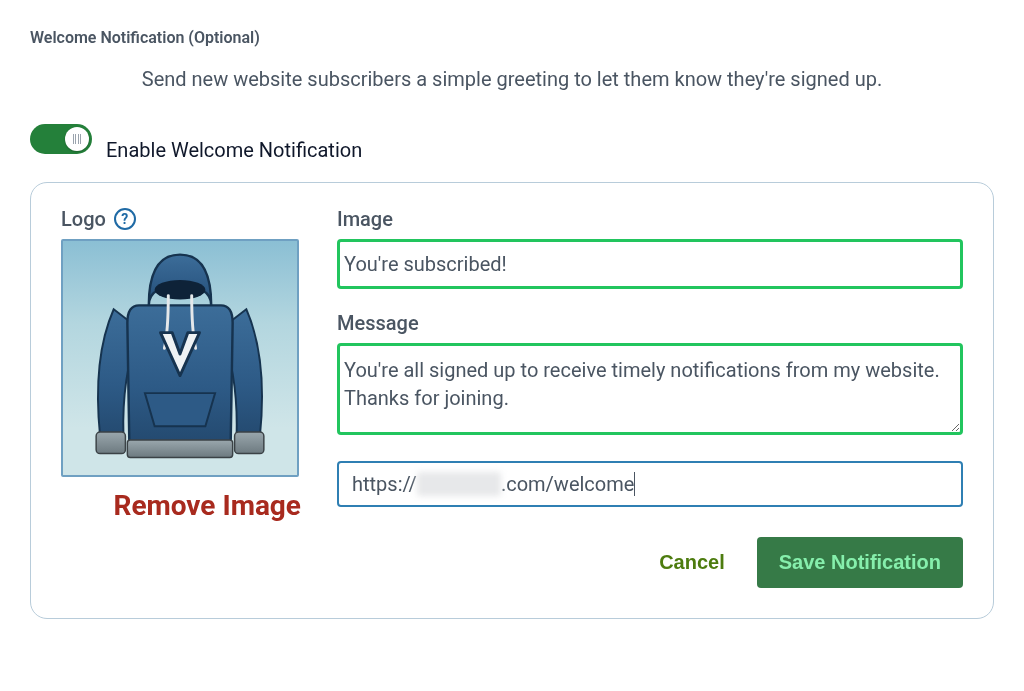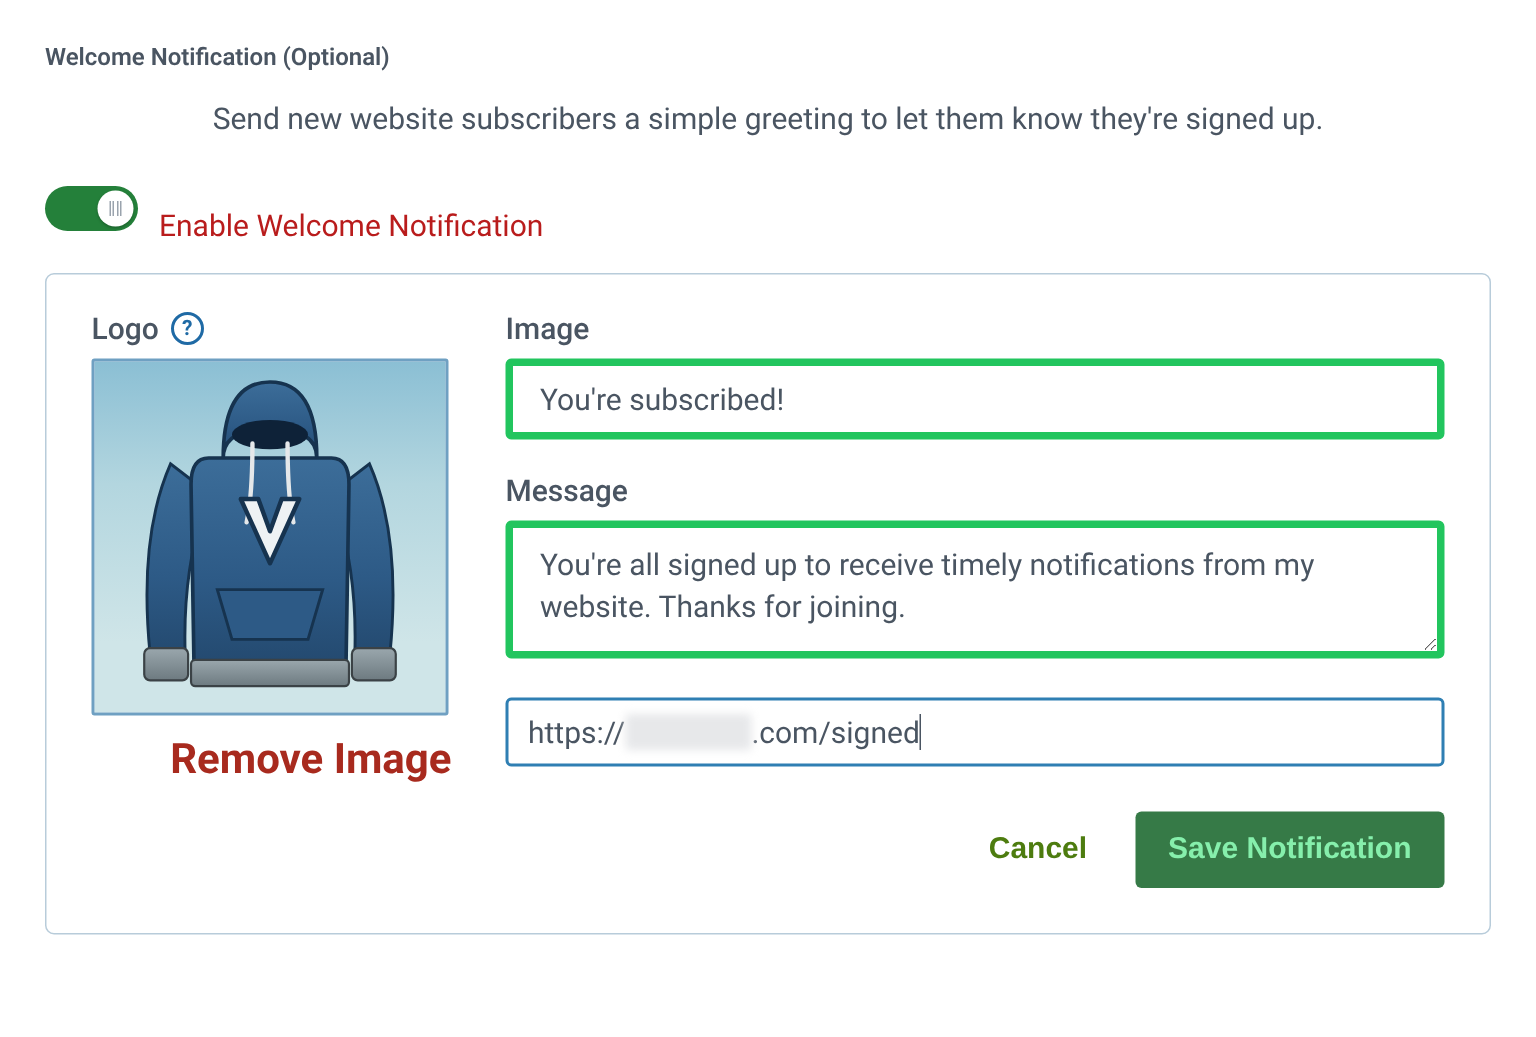--- a/index.html
+++ b/index.html
@@ -52,26 +52,26 @@
       justify-content: center;
       gap: 1.5px;
     }
     .toggle-knob span {
       width: 1px;
       height: 10px;
       background: #9aa3ad;
     }
     .toggle-label {
       font-size: 20px;
-      color: #b91c1c;
+      color: #0f172a;
       margin-top: 23px;
     }
     .panel {
       border: 1px solid #b8ccda;
-      border-radius: 6px;
+      border-radius: 17px;
       padding: 24px 30px 30px 30px;
       display: flex;
       gap: 36px;
     }
     .left-col {
       width: 240px;
       flex-shrink: 0;
     }
     .logo-label-row {
       display: flex;
@@ -121,22 +121,22 @@
       flex: 1;
       display: flex;
       flex-direction: column;
     }
     .field-group { margin-bottom: 22px; }
     .field-group .field-label { display: block; margin-bottom: 8px; }
     .text-input, .text-area {
       width: 100%;
       font-size: 20px;
       color: #4a5562;
-      padding: 10px 18px;
-      border: 5px solid #22c55e;
+      padding: 10px 4px;
+      border: 3px solid #22c55e;
       border-radius: 4px;
       font-family: inherit;
       background: #fff;
     }
     .text-area {
       height: 92px;
       resize: both;
       line-height: 1.4;
     }
     .text-input.focused {
@@ -254,21 +254,21 @@
 
     <div class="field-group">
       <label class="field-label">Message</label>
       <textarea class="text-area" style="">You're all signed up to receive timely notifications from my website. Thanks for joining.</textarea>
     </div>
 
     <div class="field-group" style="margin-bottom:0;">
       <div class="text-input focused" style="display:flex;align-items:center;white-space:nowrap;">
         <span>https://</span>
           <span class="obscured">____</span>
-          <span class="caret">.com/signed</span>
+          <span class="caret">.com/welcome</span>
       </div>
     </div>
 
     <div class="button-row">
       <button class="btn-cancel">Cancel</button>
       <button class="btn-save">Save Notification</button>
     </div>
   </div>
 </div>
 

